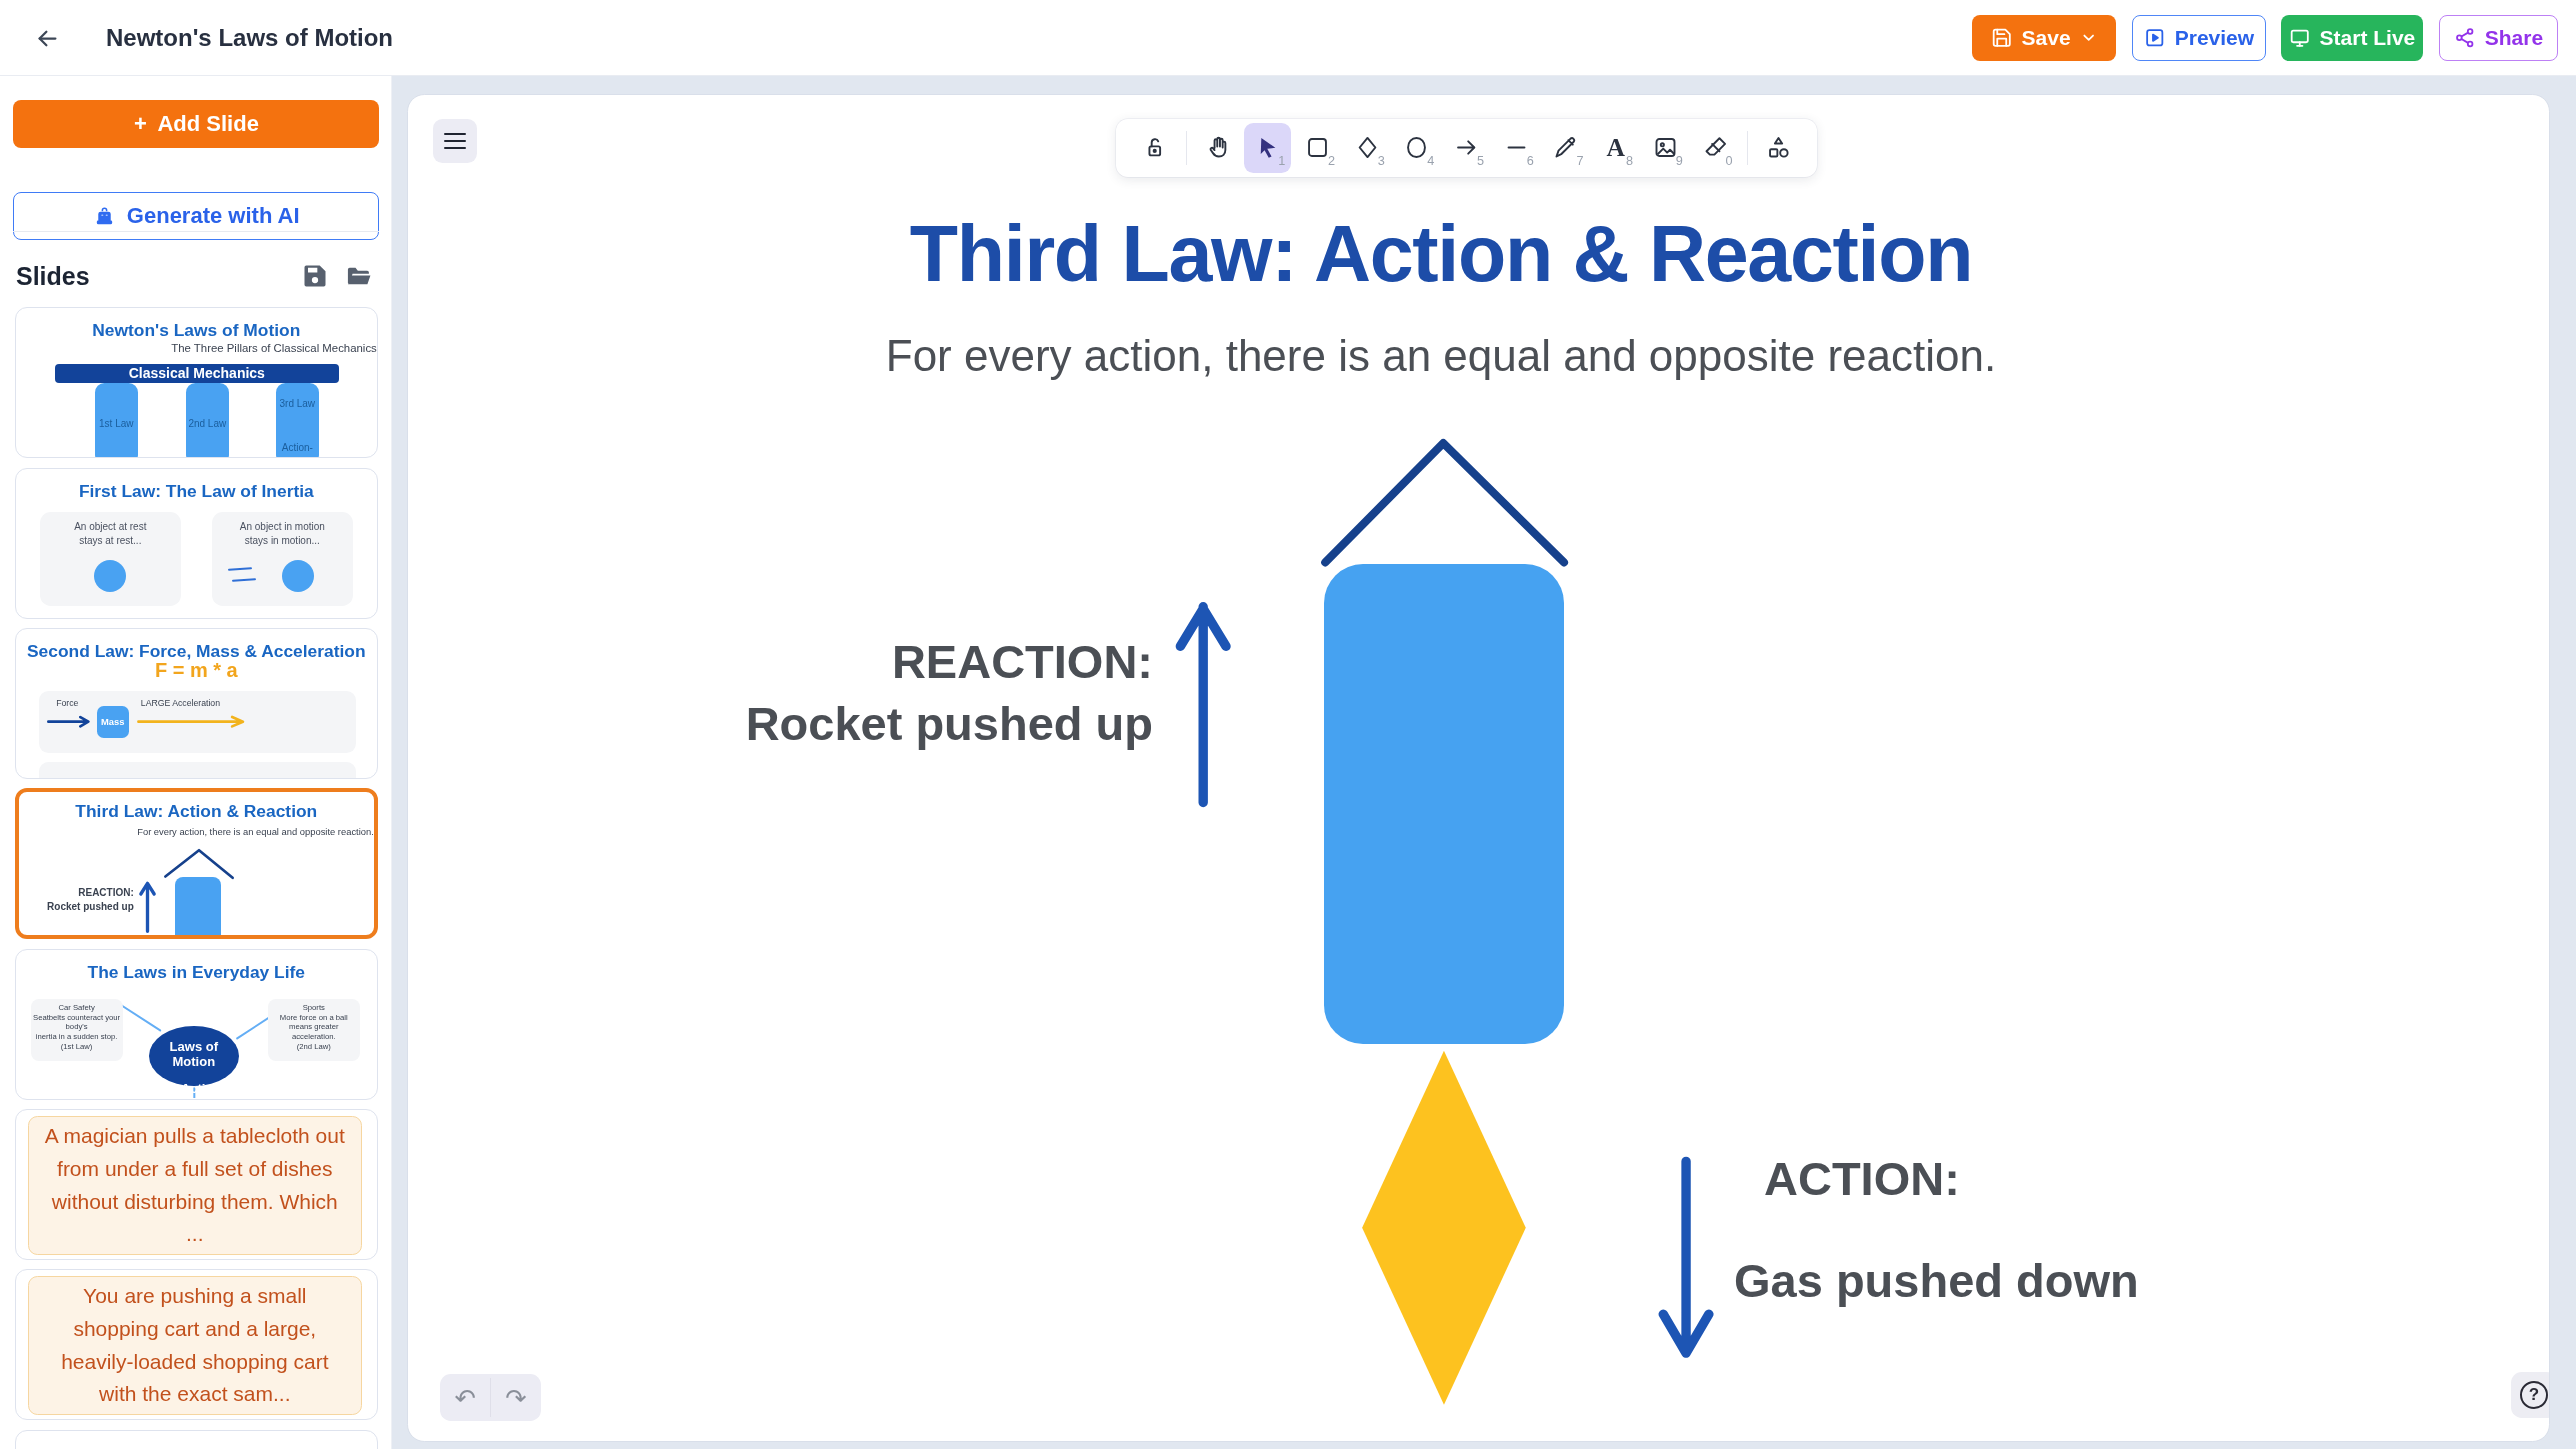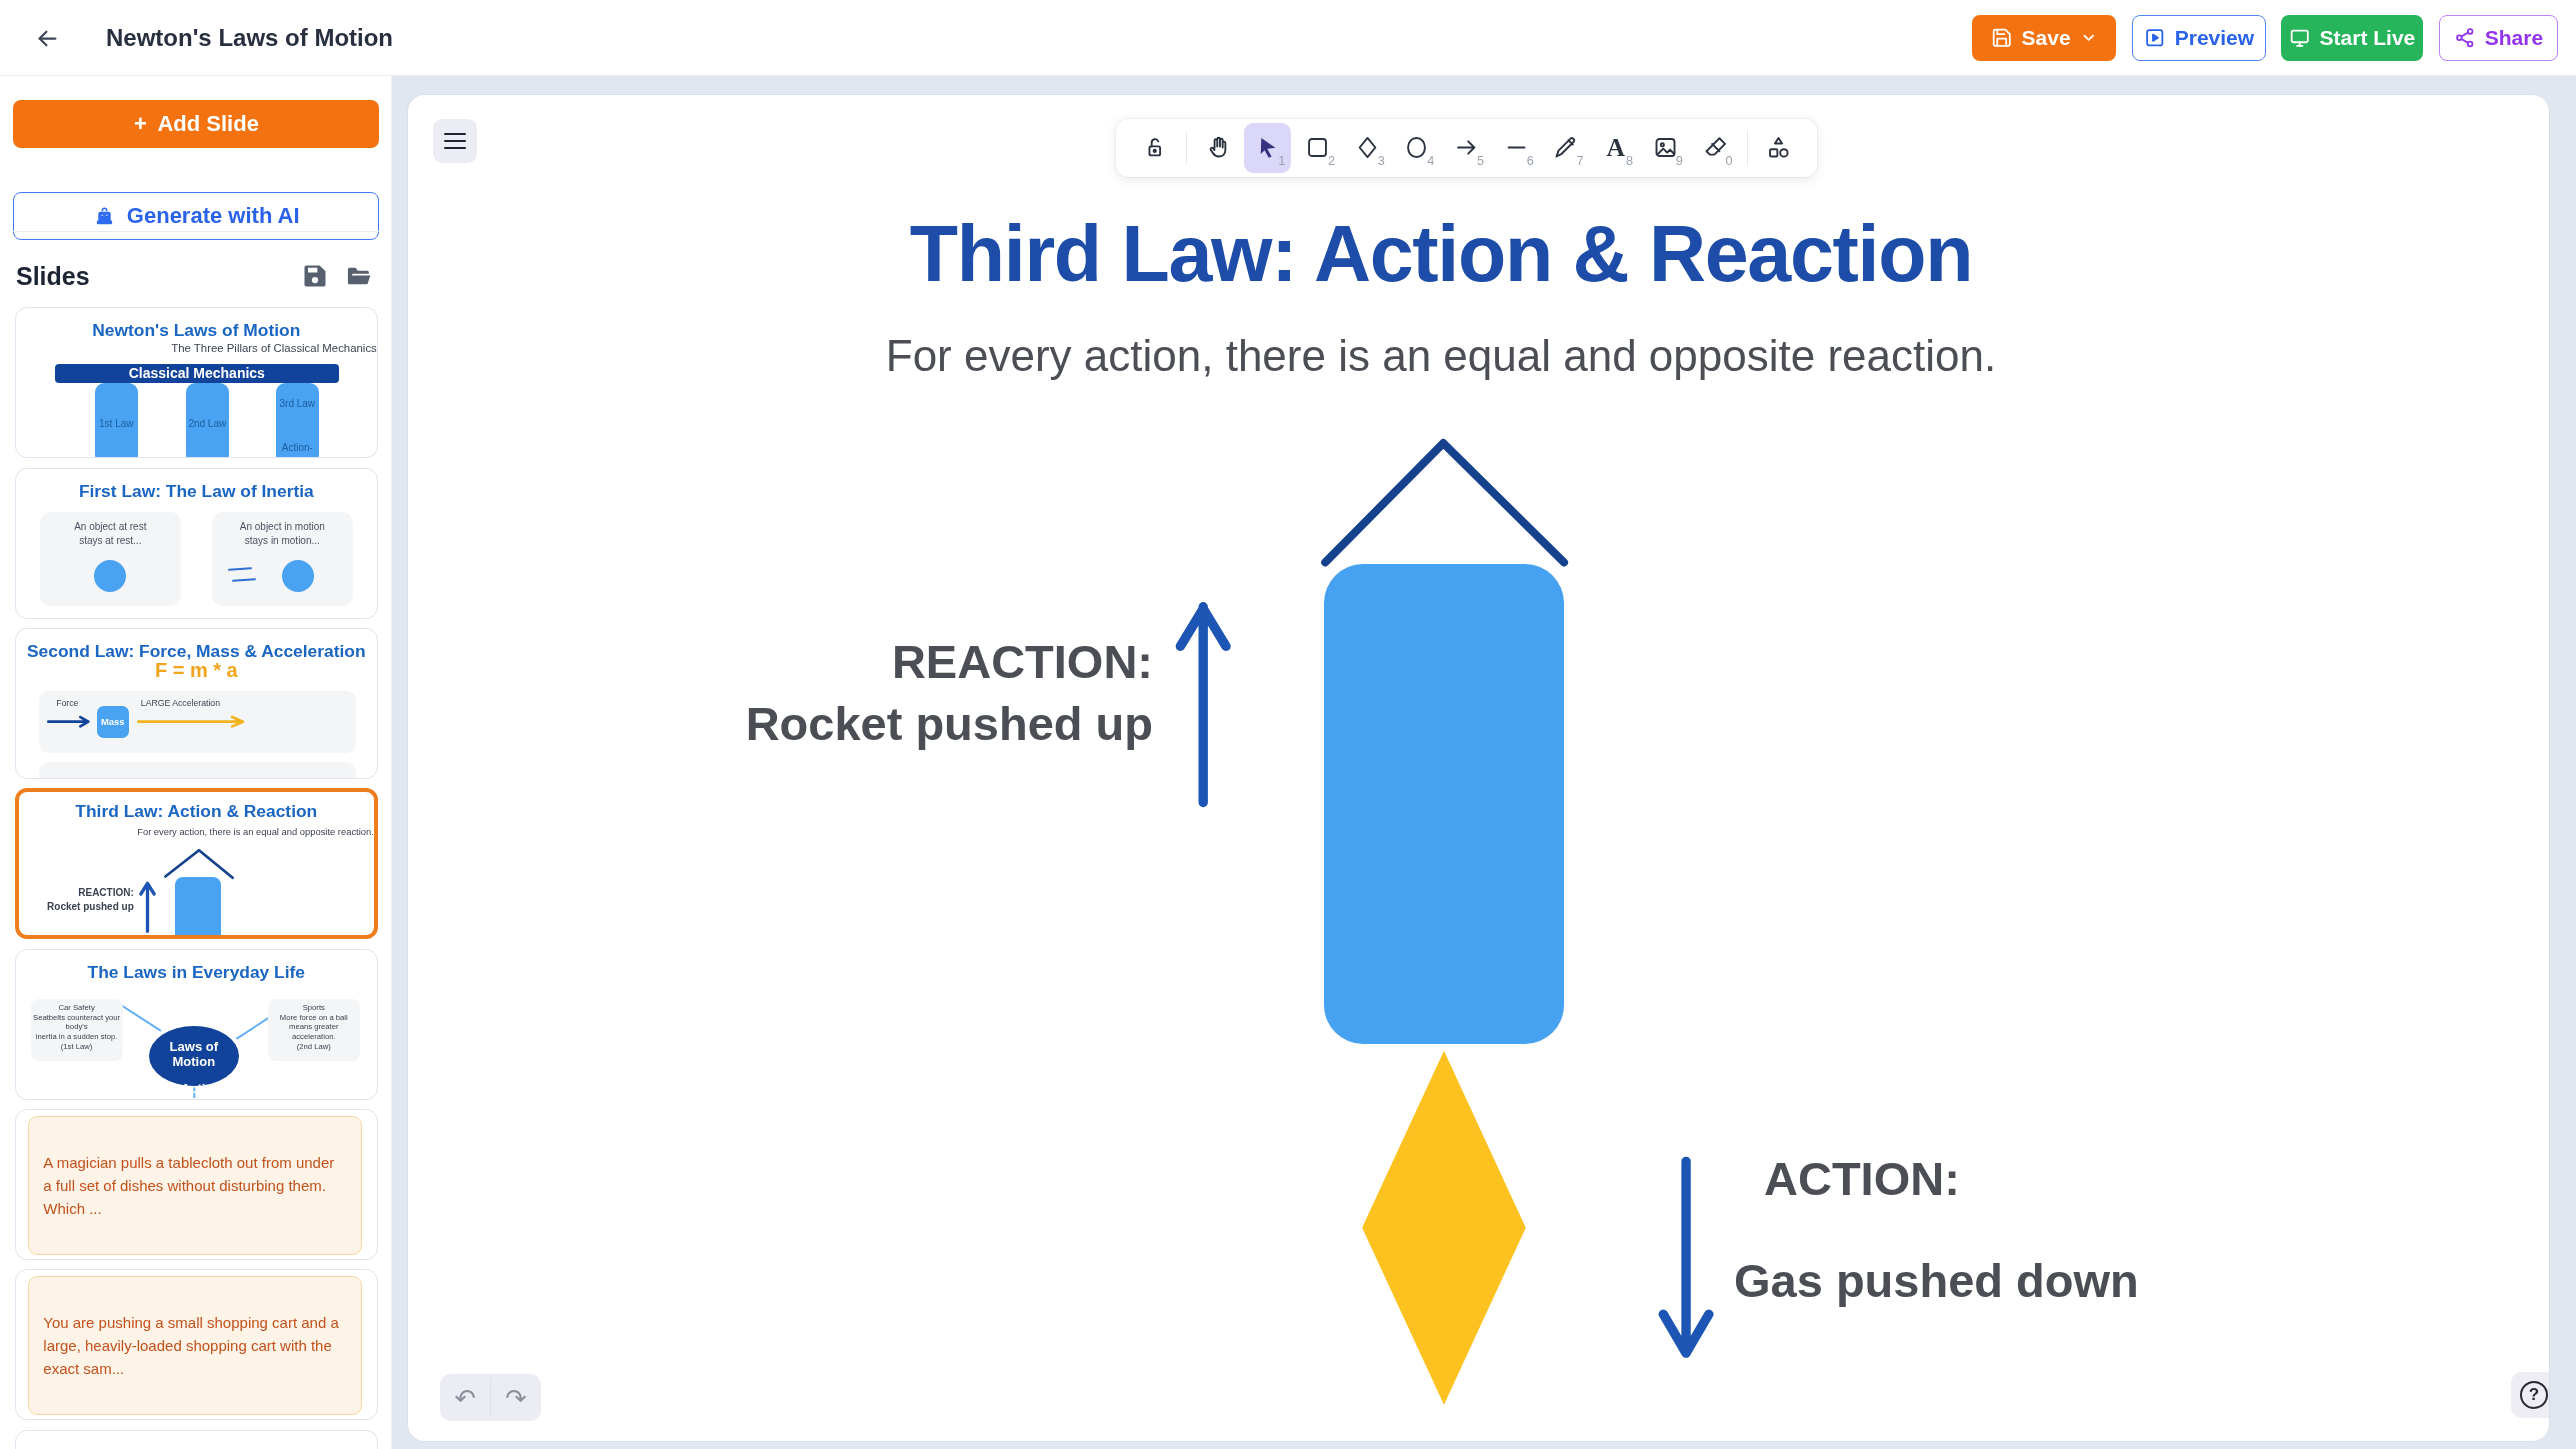--- a/index.html
+++ b/index.html
@@ -63,21 +63,21 @@
   .t4-reaction { position:absolute; right:240px; text-align:right; font-size:10px; font-weight:700; color:#3a4250; width:114px; }
   .t4-body { position:absolute; left:156px; top:85px; width:46px; height:67px; background:#49a2f2; border-radius:8px; }
   
   .t5-card { position:absolute; top:49px; width:92px; height:62px; background:#f4f5f7; border-radius:8px;
     font-size:7.7px; color:#3a4250; text-align:center; white-space:pre-line; line-height:1.25; padding-top:4px; }
   .t5-ellipse { position:absolute; left:133px; top:76px; width:90px; height:60px; border-radius:50%;
     background:#12439a; color:#fff; font-size:13px; font-weight:600; text-align:center; }
   
   .quiz-panel { position:absolute; left:12px; top:6px; width:334px; height:139px; background:#fdf3e6;
     border:1.3px solid #f6d6a0; border-radius:9.4px; display:flex; align-items:center; justify-content:center; }
-  .quiz-text { width:303px; text-align:left; font-size:15px; line-height:1.55; color:#c2511d; }
+  .quiz-text { width:303px; text-align:center; font-size:21px; line-height:1.55; color:#c2511d; }
 
   
   #backdrop { position:absolute; left:392px; top:76px; width:2184px; height:1373px; background:#e1e7f0; }
   #canvas { position:absolute; left:407px; top:94px; width:2143px; height:1348px; background:#fff;
     border:0.7px solid #d9dfea; border-radius:17.4px; overflow:hidden; }
   #hamburger { position:absolute; left:25px; top:24px; width:44px; height:44px; background:#ececf4;
     border-radius:9.4px; display:flex; flex-direction:column; align-items:center; justify-content:center;
     gap:4.7px; cursor:pointer; }
   #hamburger i { display:block; width:21.5px; height:2.3px; background:#1f2430; border-radius:1.3px; }
 

